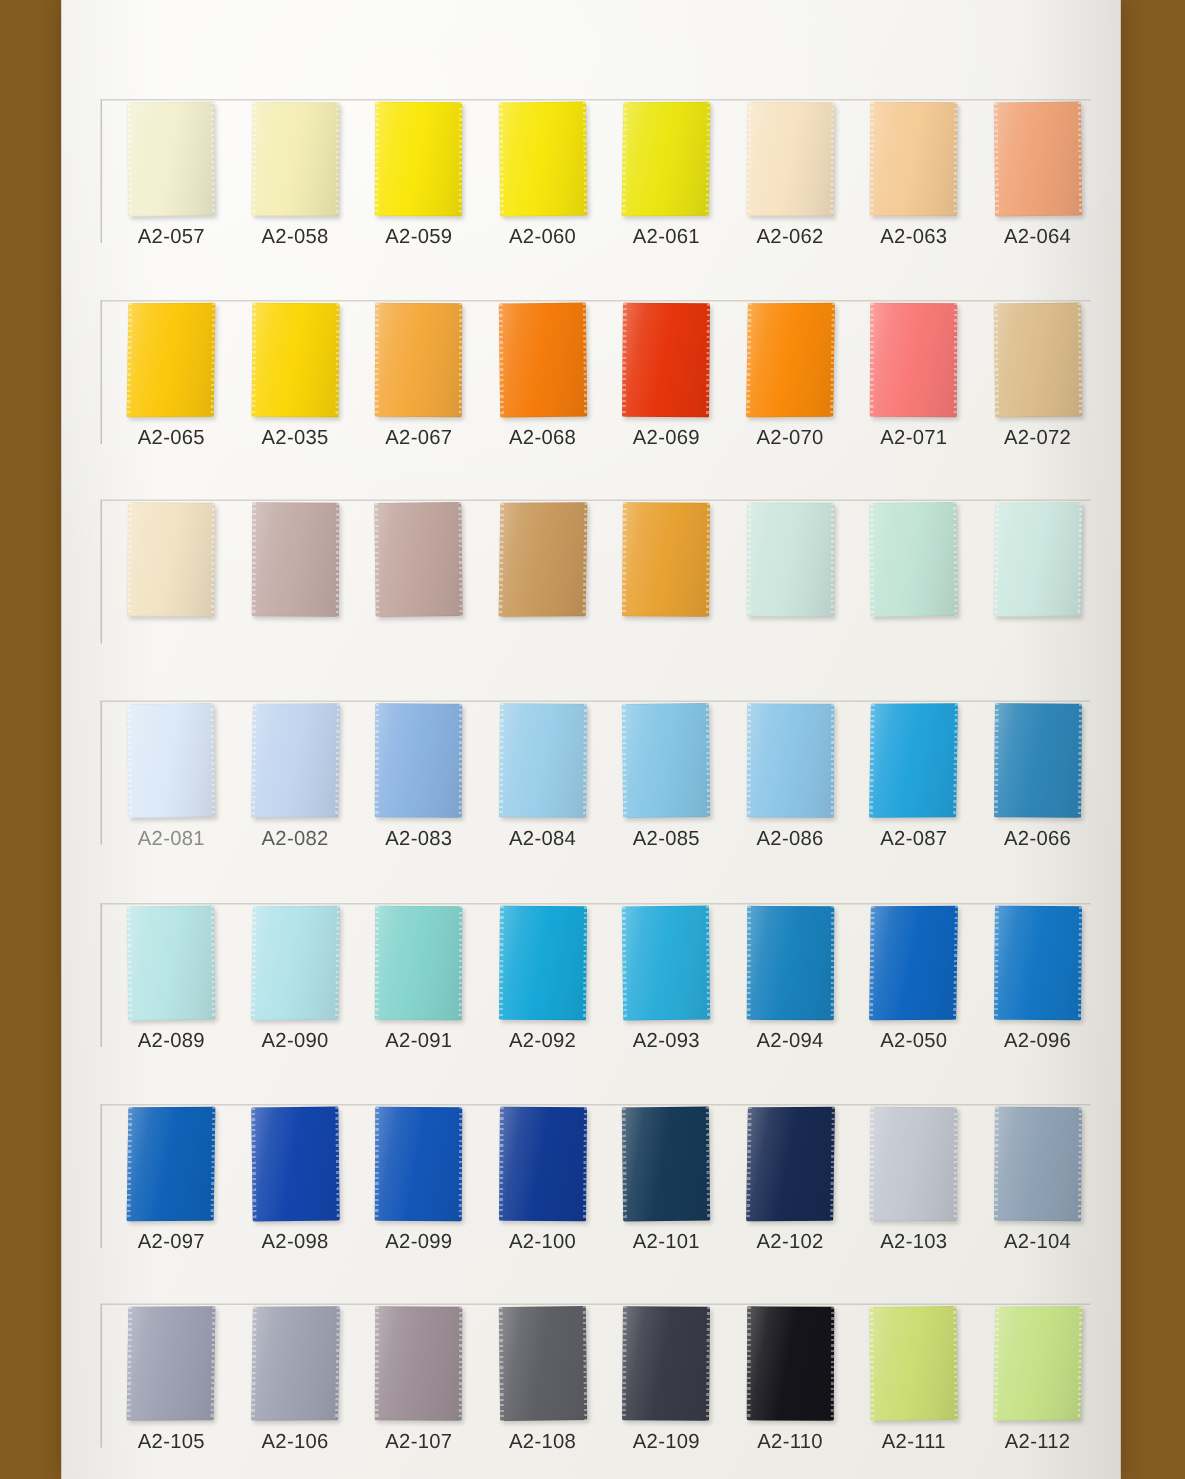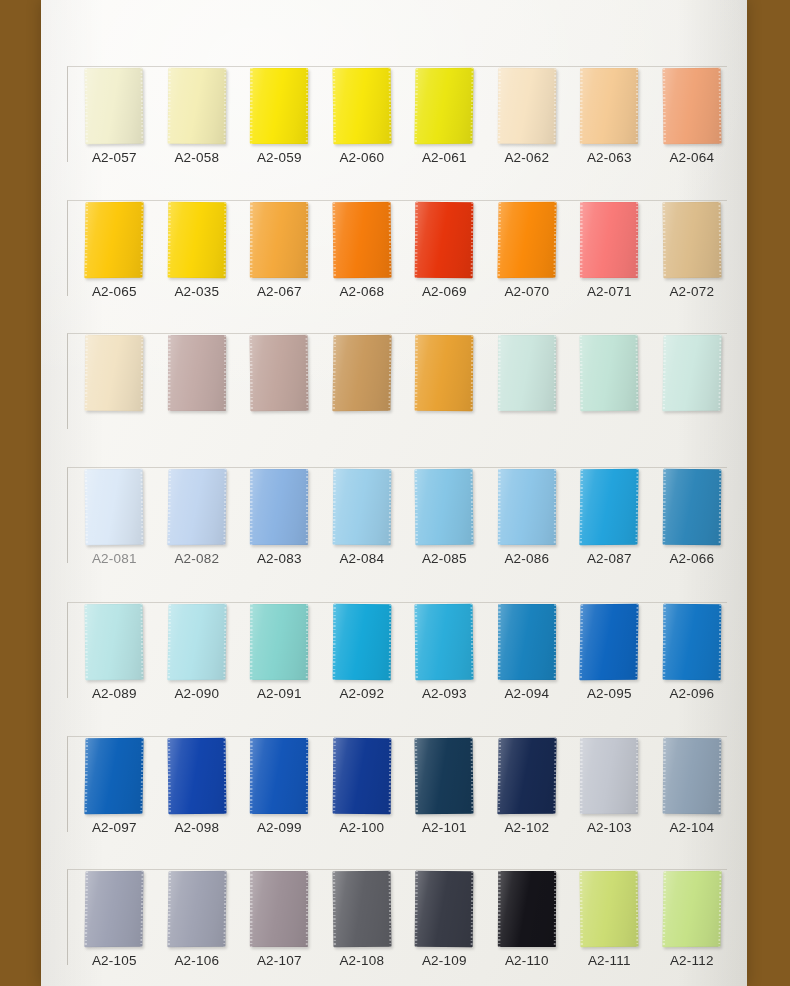--- a/index.html
+++ b/index.html
@@ -404,21 +404,21 @@
             <div class="cell">
               <div class="label">A2-092</div>
             </div>
             <div class="cell">
               <div class="label">A2-093</div>
             </div>
             <div class="cell">
               <div class="label">A2-094</div>
             </div>
             <div class="cell">
-              <div class="label">A2-095</div>
+              <div class="label">A2-050</div>
             </div>
             <div class="cell">
               <div class="label">A2-096</div>
             </div>
           </div>
         </div>
         <div class="row" style="top: 728px;">
           <div class="row-rail"></div>
           <div class="swatches">
             <div class="cell">

